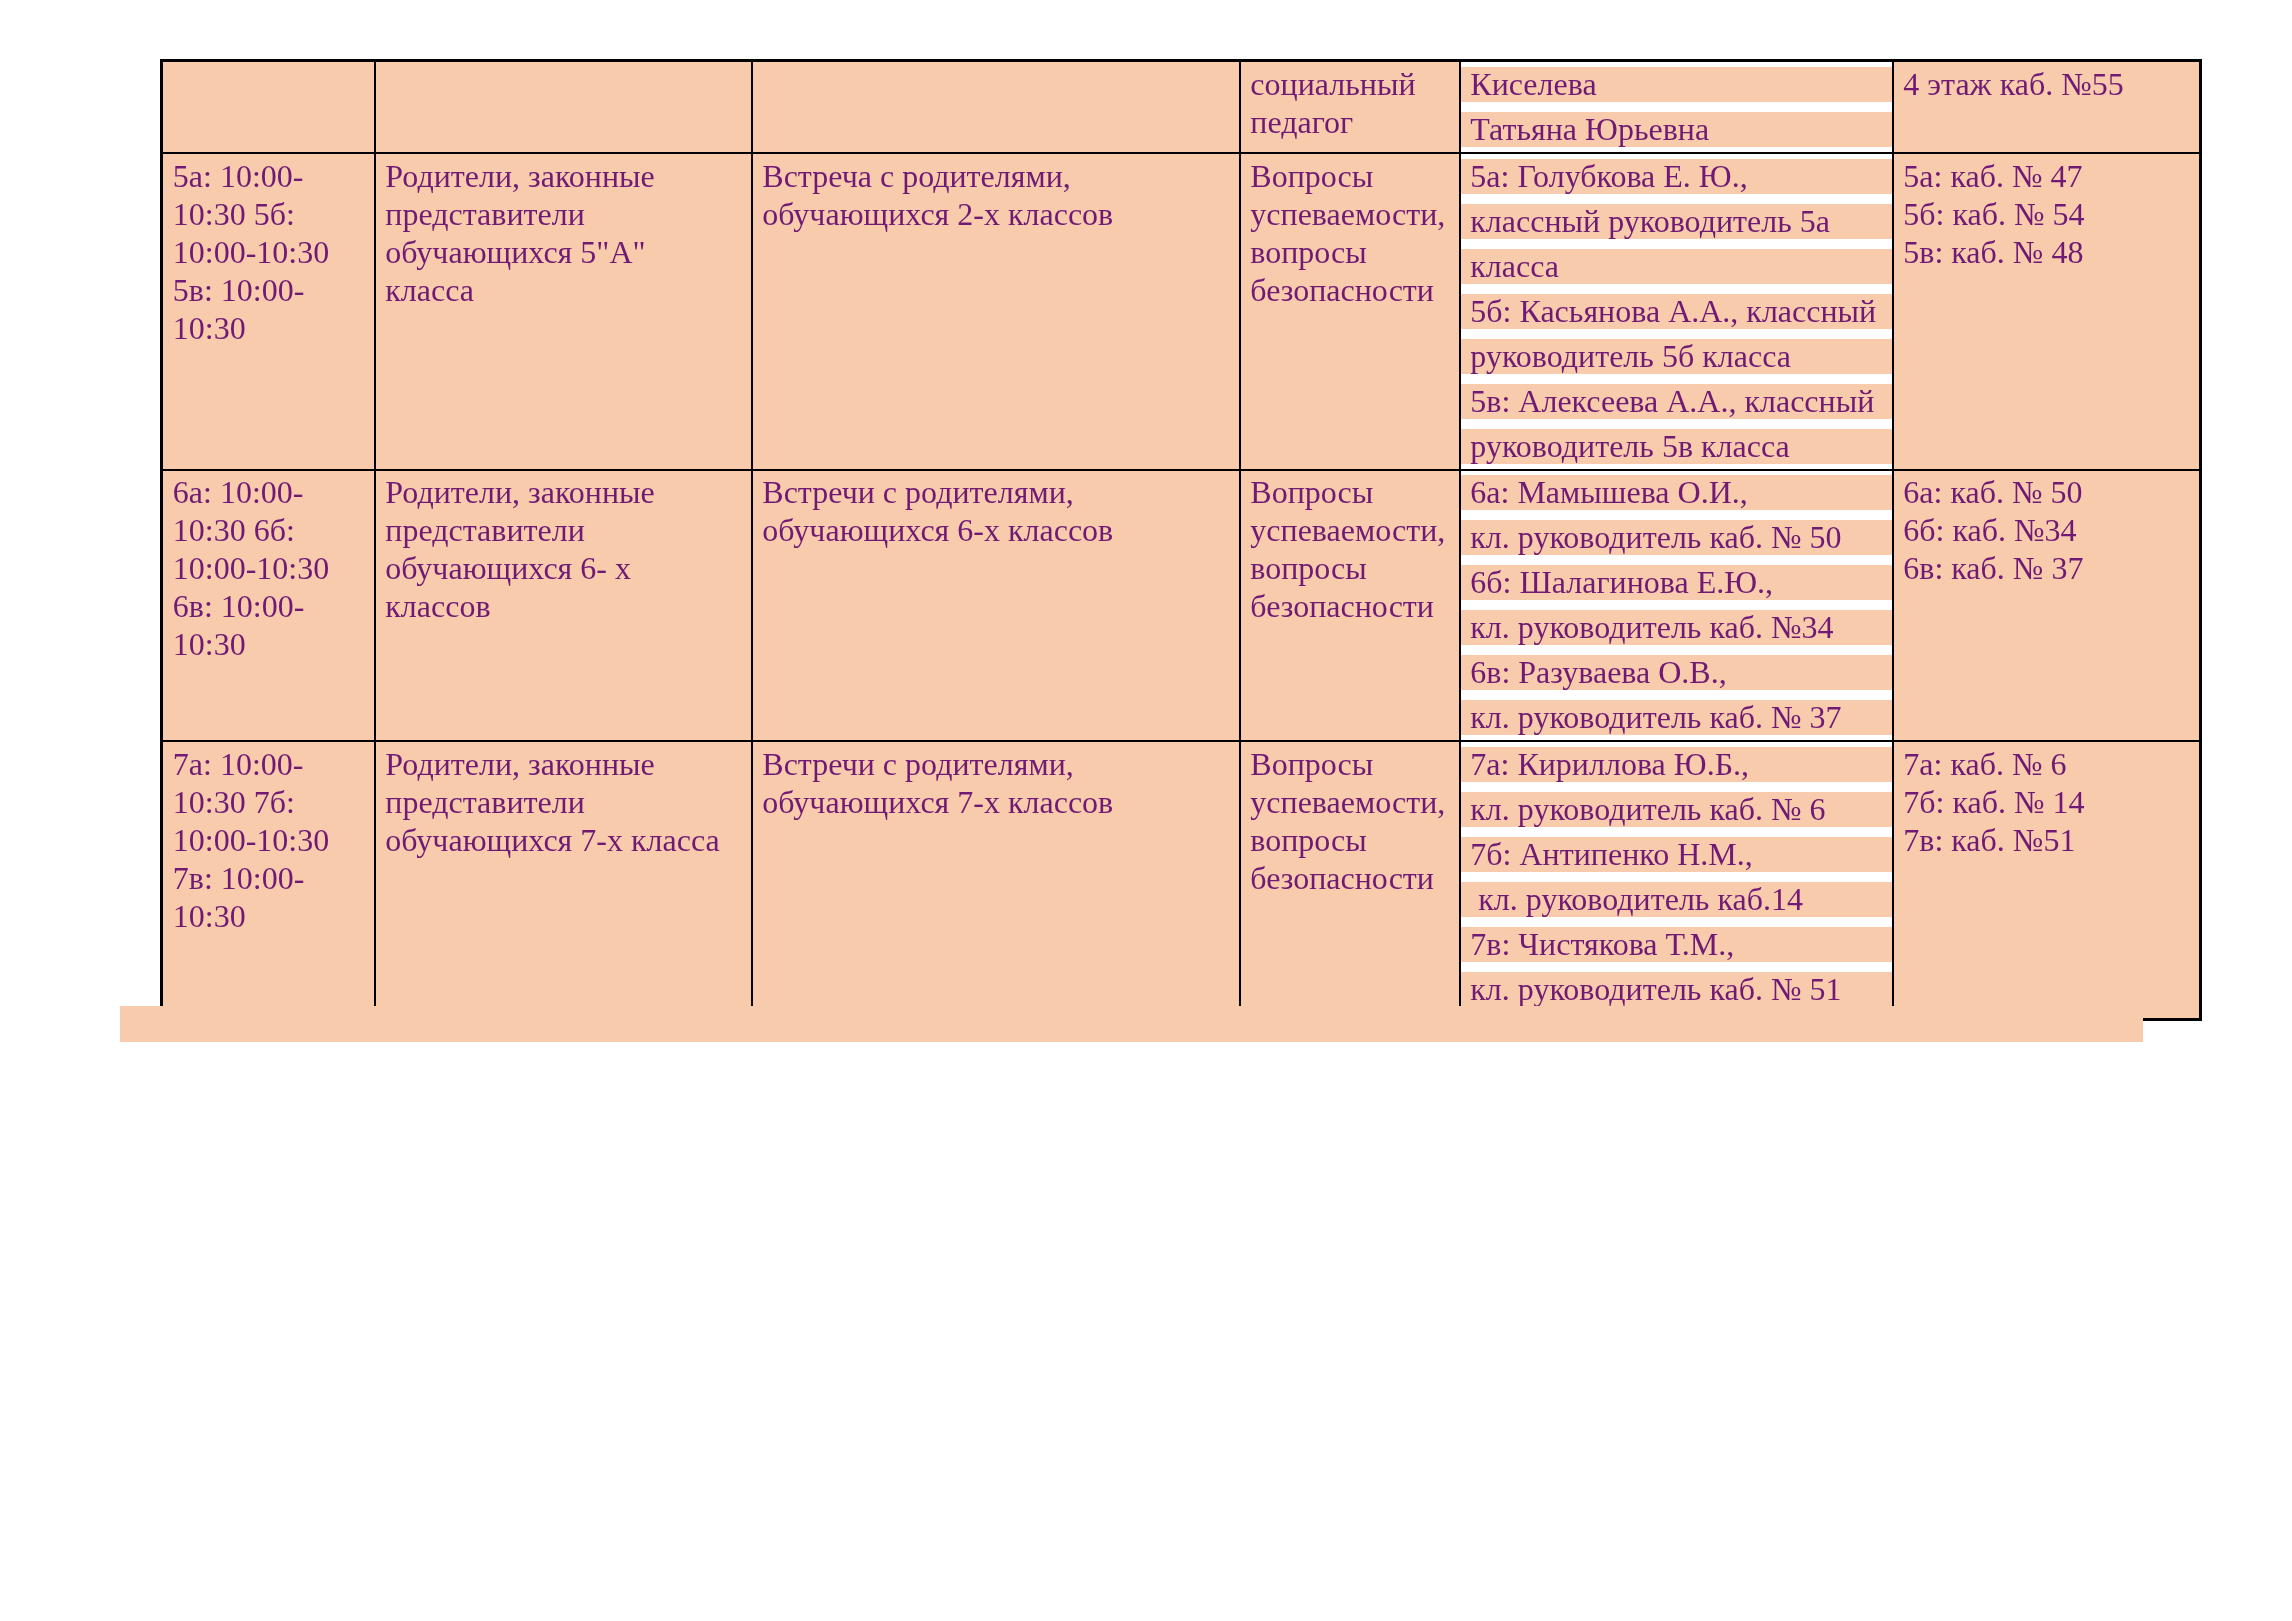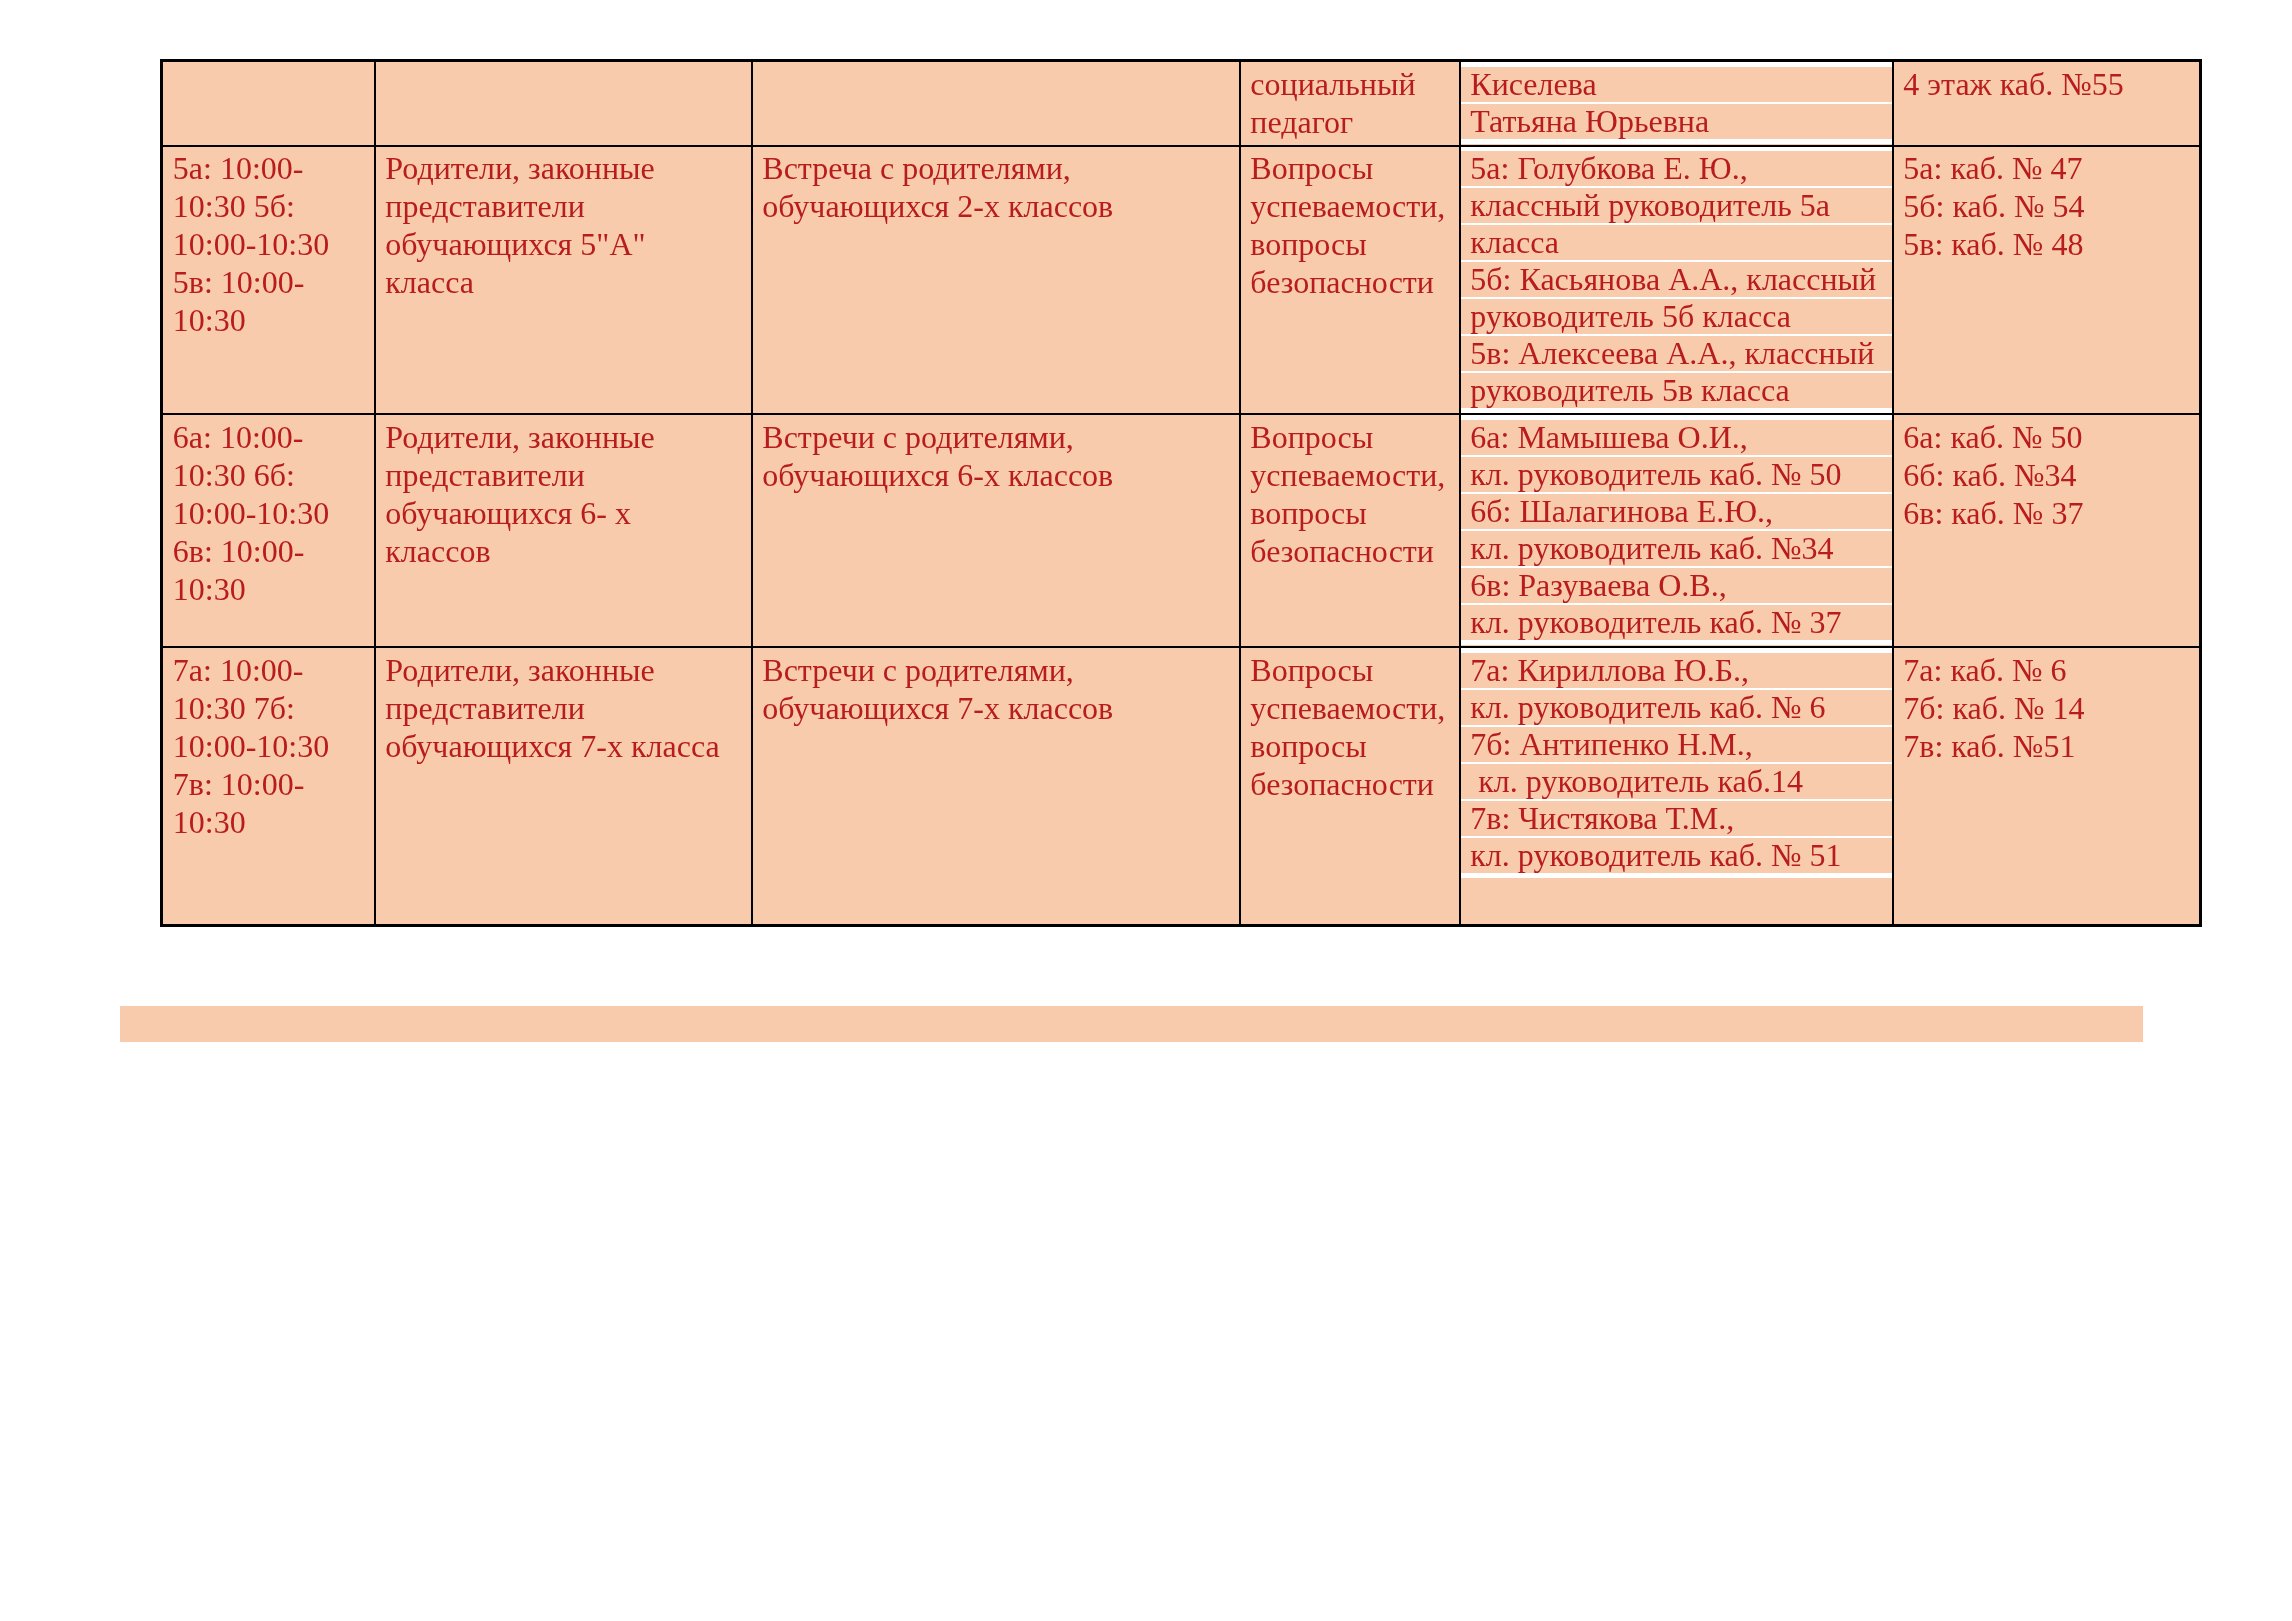--- a/index.html
+++ b/index.html
@@ -2,21 +2,21 @@
 <html><head>
 <meta charset="utf-8">
 <style>
   html, body { margin: 0; padding: 0; }
   .page {
     position: relative;
     width: 2293px;
     height: 1621px;
     background: #ffffff;
     font-family: "Liberation Serif", "DejaVu Serif", serif;
-    color: #b91c1c;
+    color: #701a75;
     overflow: hidden;
   }
   table.schedule {
     position: absolute;
     left: 160px;
     top: 59px;
     border-collapse: collapse;
     table-layout: fixed;
     width: 2039px;
     border: 3.9px solid var(--border, #000);
@@ -36,21 +36,21 @@
   .txt {
     padding: 2.9px 9.8px 0 9.8px;
     font-size: 32px;
     line-height: 38px;
     white-space: pre-line;
   }
   
   .hl-wrap {
     display: flex;
     flex-direction: column;
-    gap: 2px;
+    gap: 10px;
     background: #ffffff;
     padding: 4.9px 0 4.9px 0;
   }
   .hl-line {
     background: var(--fill, #f7cbac);
     font-size: 32px;
     line-height: 35px;
     min-height: 35px;
     padding: 0 9.8px;
     white-space: pre;

